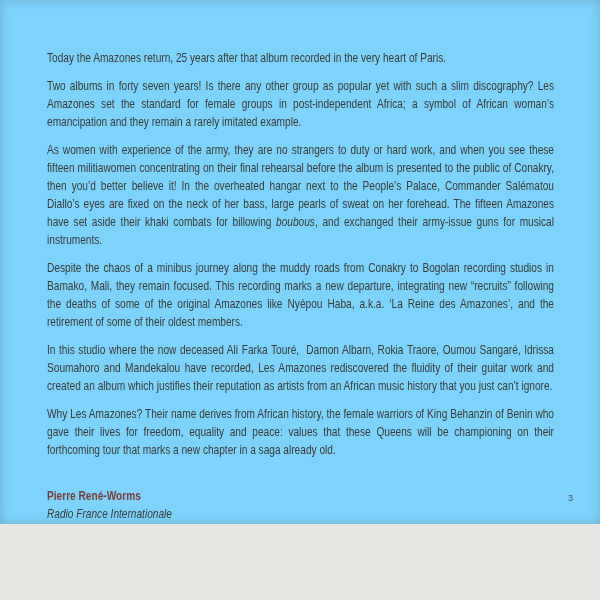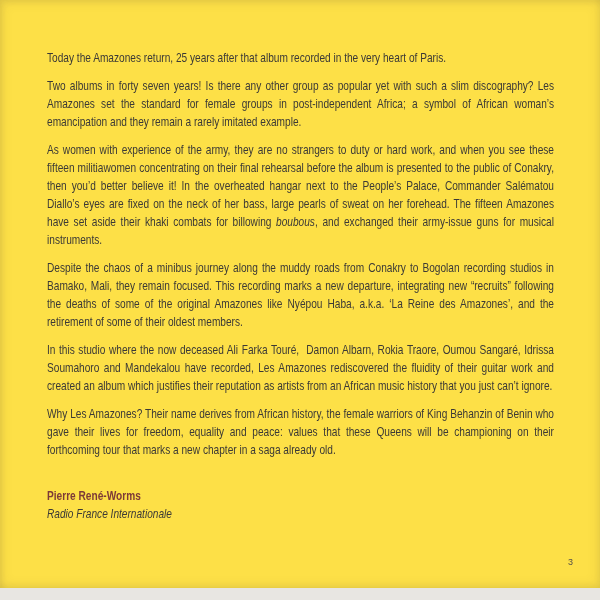--- a/index.html
+++ b/index.html
@@ -3,22 +3,22 @@
 <meta charset="utf-8">
 <style>
   html, body {
     margin: 0;
     padding: 0;
     background: #e8e6e2;
   }
   .page {
     position: relative;
     width: 600px;
-    height: 588px;
-    background: #fde047;
+    height: 524px;
+    background: #7dd3fc;
     overflow: hidden;
     box-shadow:
       inset 0 0 14px rgba(70, 62, 55, 0.10),
       inset 3px 3px 5px rgba(70, 62, 55, 0.07),
       inset -2px -3px 5px rgba(70, 62, 55, 0.06);
     font-family: "Liberation Sans", sans-serif;
   }
   
   .text-block {
     position: absolute;

